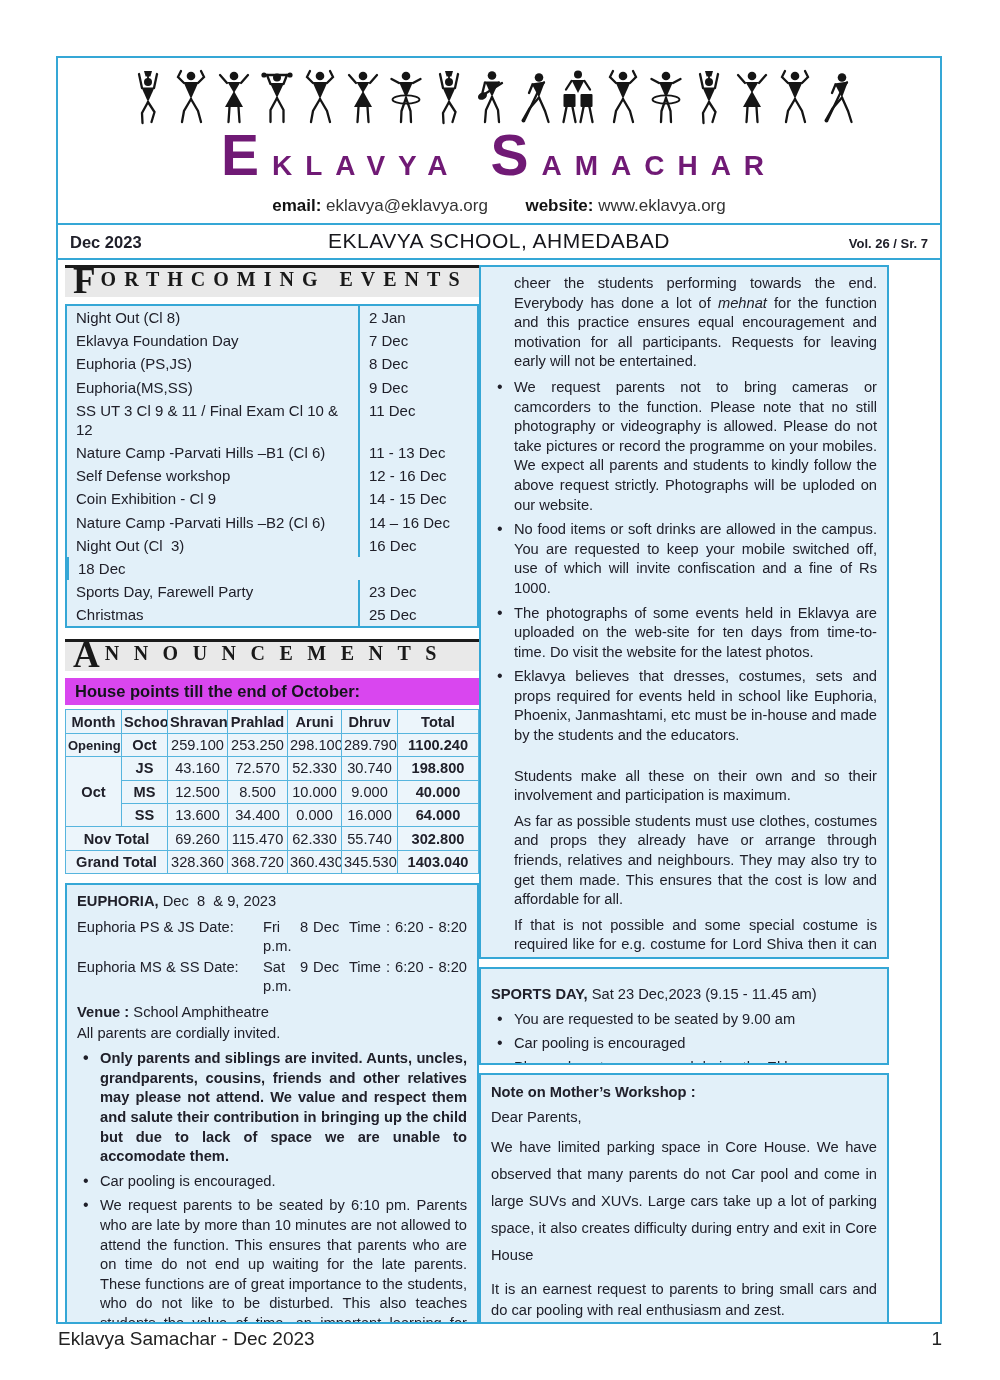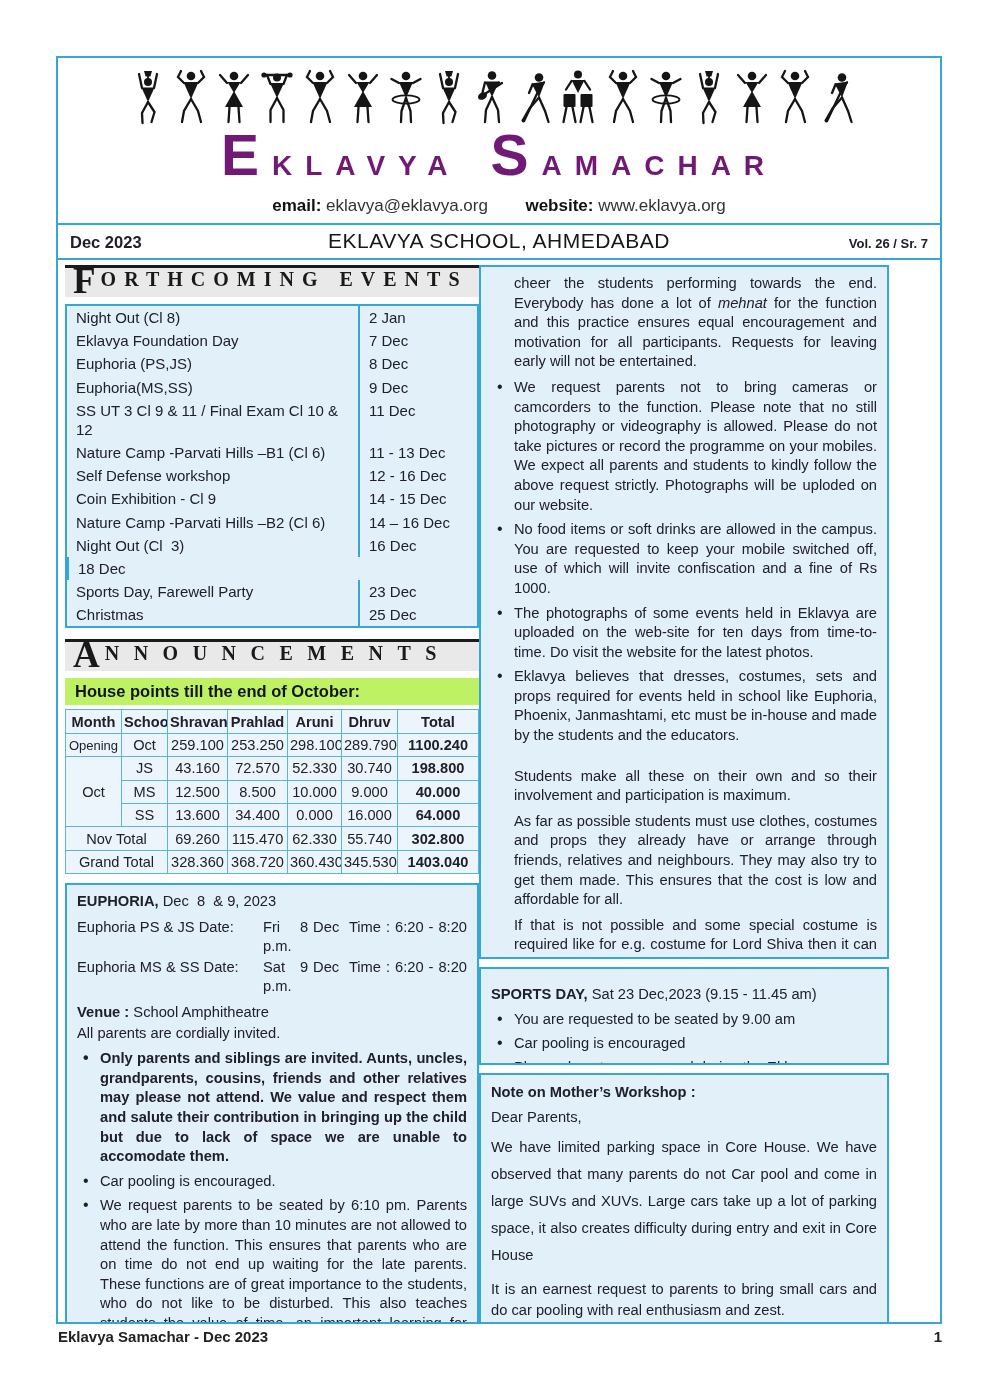--- a/index.html
+++ b/index.html
@@ -34,28 +34,28 @@
   .headline .rest{font-size:20px;letter-spacing:8px;}
   .headline .rest.wide{letter-spacing:14.5px;}
   .headline .word2{font-size:20px;letter-spacing:8px;margin-left:14px;}
   
   .panel{border:2px solid #35a7d6;background:#e2f0f9;box-sizing:border-box;}
   
   .ev-row{display:flex;font-size:15px;line-height:19px;}
   .ev-name{flex:1;padding:2.1px 4px 2.1px 9px;white-space:pre-wrap;}
   .ev-date{width:104px;border-left:2px solid #35a7d6;padding:2.1px 4px 2.1px 9px;white-space:pre-wrap;}
   
-  .subtitle-bar{background:#bef264;font-weight:bold;font-size:16.5px;
+  .subtitle-bar{background:#d946ef;font-weight:bold;font-size:16.5px;
                 padding:4px 4px 4px 10px;margin:3px 0 4px;color:#14141c;}
   table.hp{border-collapse:collapse;width:100%;font-size:14.6px;background:#ecf5fb;
            table-layout:fixed;}
   table.hp th,table.hp td{border:1.6px solid #57b5de;padding:3.2px 2px;text-align:center;
                           overflow:hidden;}
   table.hp th{font-weight:bold;}
-  table.hp td.lab{font-weight:normal;}
+  table.hp td.lab{font-weight:bold;}
   table.hp td.tot{font-weight:bold;}
   
   .tbox{border:2px solid #35a7d6;background:#e2f0f9;padding:7px 10px 6px;
         font-size:14.7px;line-height:19.6px;box-sizing:border-box;}
   .tbox p{margin:0 0 6px;text-align:justify;}
   .tbox p:last-child{margin-bottom:0;}
   .blist{list-style:none;margin:0;padding:0;}
   .blist li{position:relative;padding-left:23px;text-align:justify;margin-bottom:5px;}
   .blist li::before{content:"\2022";position:absolute;left:6px;top:-1px;font-size:16px;}
   .blist li.bold{font-weight:bold;}
@@ -67,21 +67,21 @@
   .rbox-main{height:694px;overflow:hidden;}
   .rbox-sports{height:98px;overflow:hidden;margin-top:8px;padding-top:16px;}
   .rbox-sports .blist li{margin-bottom:4.5px;}
   .rbox-note{height:254px;overflow:hidden;margin-top:8px;line-height:21px;}
   .rbox-note p{margin-bottom:8px;}
   .rbox-note .loose{line-height:27px;margin-bottom:10px;}
   .events-box{margin-bottom:11px;}
   .hp-wrap{margin-bottom:9px;}
   
   .footer{position:absolute;left:58px;right:58px;top:1328px;display:flex;
-          font-size:15px;color:#222;font-weight:bold;}
+          font-size:19px;color:#222;}
   .footer .fl{flex:1;}
   .footer .pg{width:40px;text-align:right;}
 </style>
 </head>
 <body>
 
 <div class="page">
   <div class="frame">
 
     <div class="figures">

